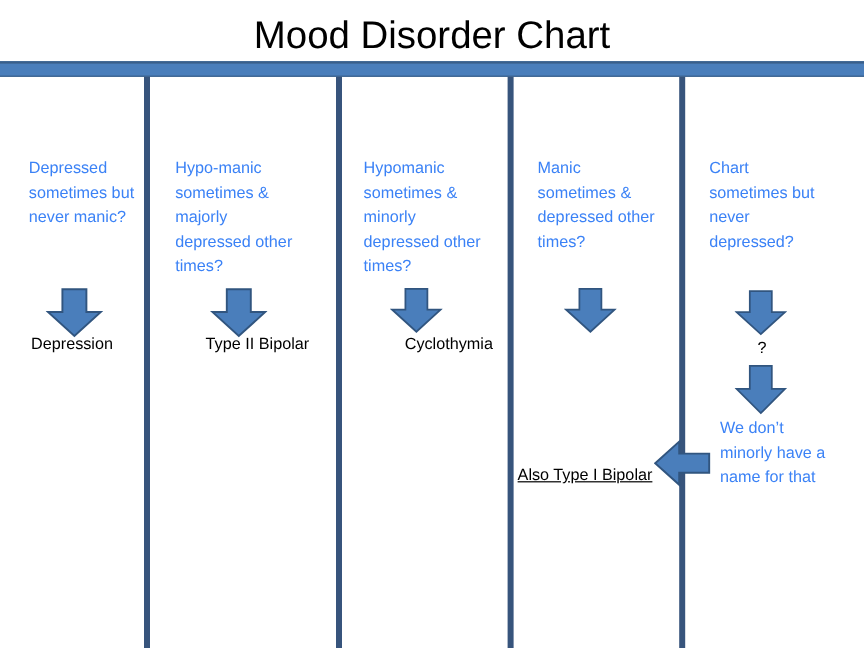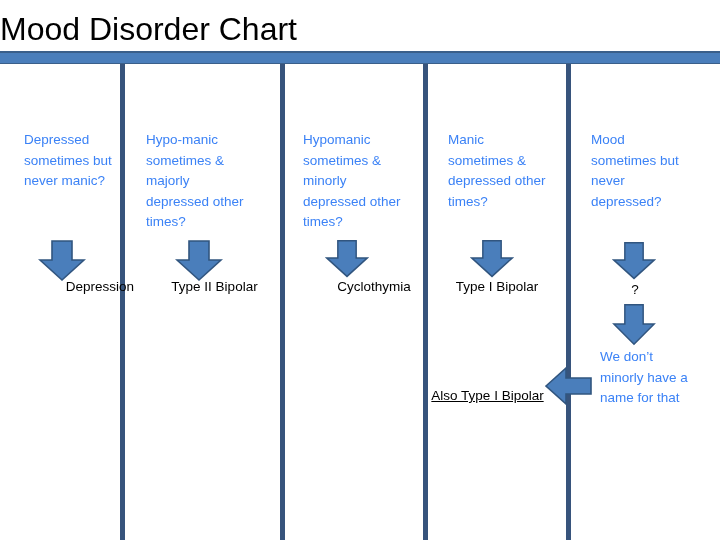--- a/index.html
+++ b/index.html
@@ -17,20 +17,21 @@
     background: #ffffff;
     overflow: hidden;
   }
 
   
   .title {
     position: absolute;
     left: 0;
     top: 10px;
     width: 720px;
+    text-align: center;
     font-size: 32px;
     line-height: 38px;
     color: #000000;
     letter-spacing: 0px;
     white-space: nowrap;
   }
 
   
   .hbar {
     position: absolute;
@@ -94,21 +95,21 @@
   <div class="vline" style="left:566px;"></div>
 
   <div class="qtext" style="left:24px; top:130px; width:88px;">Depressed sometimes but never manic?</div>
 
   <div class="arrow" style="left:38px; top:240px;">
     <svg width="48" height="42" viewBox="0 0 48 42">
       <polygon points="14,1 34,1 34,20 46,20 24,40 2,20 14,20" fill="#4A7EBB" stroke="#31557F" stroke-width="1.6"></polygon>
     </svg>
   </div>
 
-  <div class="label center" style="left:0px; top:277px; width:120px;padding-left:40px;">Depression</div>
+  <div class="label center" style="left:0px; top:277px; width:120px;">Depression</div>
 
   <div class="qtext" style="left:146px; top:130px; width:110px;">Hypo-manic sometimes &amp; majorly depressed other times?</div>
 
   <div class="arrow" style="left:175px; top:240px;">
     <svg width="48" height="42" viewBox="0 0 48 42">
       <polygon points="14,1 34,1 34,20 46,20 24,40 2,20 14,20" fill="#4A7EBB" stroke="#31557F" stroke-width="1.6"></polygon>
     </svg>
   </div>
 
   <div class="label center" style="left:125px; top:277px; width:179px;">Type II Bipolar</div>
@@ -124,23 +125,22 @@
   <div class="label center" style="left:285px; top:277px; width:138px;padding-left:20px;">Cyclothymia</div>
 
   <div class="qtext" style="left:448px; top:130px; width:105px;">Manic sometimes &amp; depressed other times?</div>
 
   <div class="arrow" style="left:470px; top:238px;">
     <svg width="44" height="42" viewBox="0 0 48 42">
       <polygon points="14,1 34,1 34,20 46,20 24,40 2,20 14,20" fill="#4A7EBB" stroke="#31557F" stroke-width="1.6"></polygon>
     </svg>
   </div>
 
-  <div class="label center" style="left:428px; top:277px; width:138px;">Type I Bipolar</div>
 
-  <div class="qtext" style="left:591px; top:130px; width:100px;">Mood sometimes but never depressed?</div>
+  <div class="qtext" style="left:591px; top:130px; width:100px;">Chart sometimes but never depressed?</div>
 
   <div class="arrow" style="left:612px; top:240px;">
     <svg width="44" height="42" viewBox="0 0 48 42">
       <polygon points="14,1 34,1 34,20 46,20 24,40 2,20 14,20" fill="#4A7EBB" stroke="#31557F" stroke-width="1.6"></polygon>
     </svg>
   </div>
 
   <div class="label center" style="left:596px; top:280px; width:78px;">?</div>
 
   <div class="arrow" style="left:612px; top:302px;">

